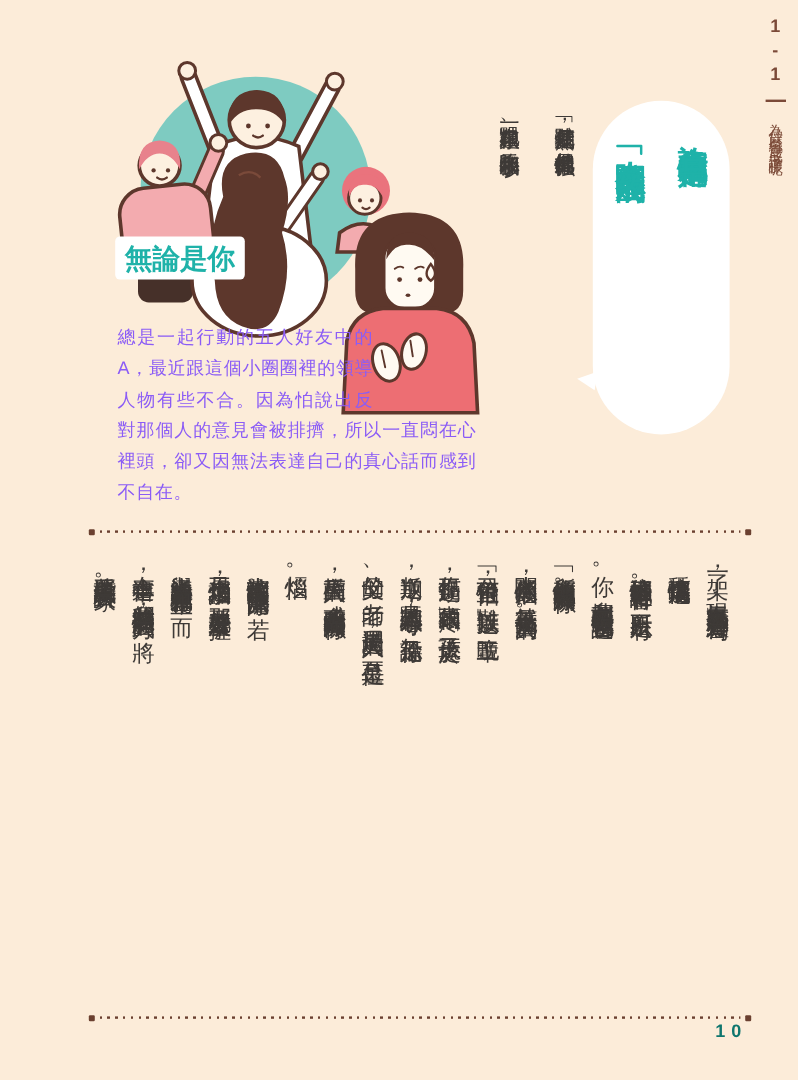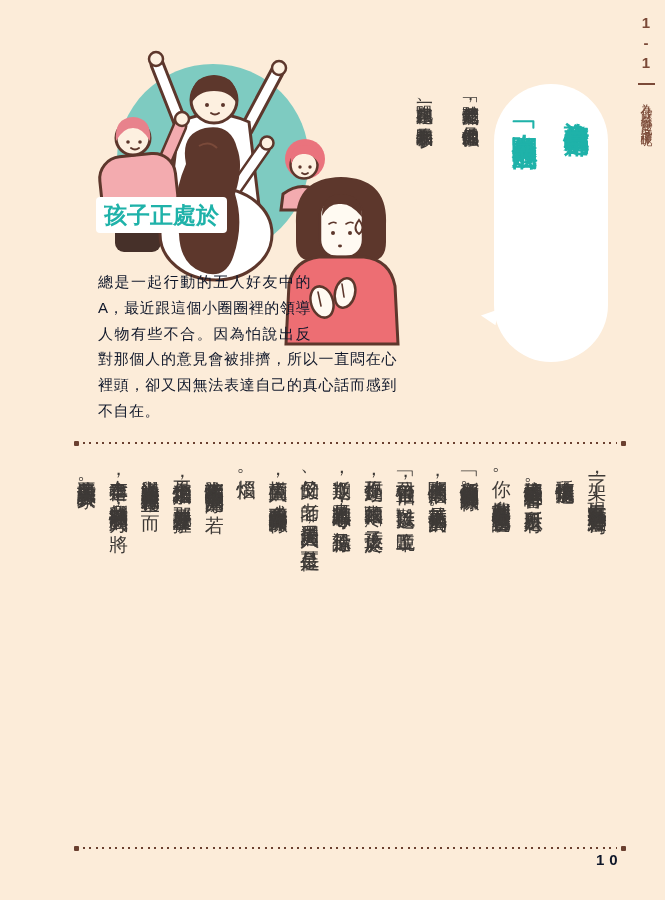--- a/index.html
+++ b/index.html
@@ -24,21 +24,21 @@
 
   
   .illus { position:absolute; left:83px; top:42px; width:334px; height:304px; }
 
   
   .case-title { position:absolute; left:96px; top:197px; color:#1fb2a9;
     font-weight:bold; font-size:23px; }
   .case-title .tline { display:table; background:#ffffff; padding:3px 8px 2px 8px;
     border-radius:4px; margin-bottom:1px; white-space:nowrap; }
   .case-body { position:absolute; left:98px; top:269px; width:299px;
-    font-size:15px; line-height:25.8px; color:#0f172a; text-align:justify;
+    font-size:15px; line-height:25.8px; color:#8b5cf6; text-align:justify;
     letter-spacing:0.5px; }
   .wrap-spacer { float:right; width:86px; height:70px; }
 
   
   .bubble { position:absolute; left:494px; top:84px; width:114px; height:278px;
     background:#ffffff; border-radius:57px; }
   .bubble-tail { position:absolute; left:-13px; top:224px; width:0; height:0;
     border-top:9px solid transparent; border-bottom:7px solid transparent;
     border-right:16px solid #ffffff; transform:rotate(10deg); }
   .bubble-text { position:absolute; inset:0; writing-mode:vertical-rl;
@@ -61,21 +61,21 @@
   .dash-line .dots { flex:1; height:2px; margin:0 4px;
     background:repeating-linear-gradient(90deg,#6b4030 0 2px,transparent 2px 6.5px); }
 
   
   .body-columns { position:absolute; top:465px; left:70px; width:543px; height:384px;
     writing-mode:vertical-rl; text-orientation:upright; color:#3e3a37;
     font-size:19px; letter-spacing:0.9px; }
   .body-columns .col { line-height:31.9px; }
 
   
-  .page-num { position:absolute; left:596px; top:851px; color:#0f172a;
+  .page-num { position:absolute; left:596px; top:851px; color:#0f766e;
     font-size:15px; font-weight:bold; letter-spacing:5px; }
 </style>
 </head>
 <body>
 
 <div class="page">
 
   <div class="chapter-marker">
     <div class="chapter-num">1-1</div>
     <div class="chapter-rule"></div>
@@ -145,21 +145,21 @@
       <ellipse cx="257" cy="204" rx="2" ry="1.4" fill="#5d372c"></ellipse>
       <path d="M276 178 q7 9 0 14 q-7 -5 0 -14 Z" fill="#fffaf2" stroke="#5d372c" stroke-width="2"></path>
       <path d="M206 242 Q211 218 236 215 L281 215 Q307 218 312 244 L315 302 L203 302 Z" fill="#ed6e73" stroke="#5d372c" stroke-width="3"></path>
       <ellipse cx="239" cy="260" rx="11" ry="16" fill="#fffaf2" stroke="#5d372c" stroke-width="2.5" transform="rotate(-18 239 260)"></ellipse>
       <ellipse cx="262" cy="251" rx="10" ry="15" fill="#fffaf2" stroke="#5d372c" stroke-width="2.5" transform="rotate(14 262 251)"></ellipse>
       <path d="M235 250 l3 14 M259 242 l2 13" stroke="#5d372c" stroke-width="1.6" stroke-linecap="round"></path>
     </g>
   </svg>
 
   <div class="case-title">
-    <span class="tline">孩子正處於</span>
+    <span class="tline">無論是你</span>
   </div>
 
   <div class="case-body">
     <span class="wrap-spacer"></span><span>總是一起行動的五人好友中的A，最近跟這個小圈圈裡的領導人物有些不合。因為怕說出反對那個人的意見會被排擠，所以一直悶在心裡頭，卻又因無法表達自己的真心話而感到不自在。</span>
   </div>
 
   <div class="bubble">
     <div class="bubble-tail"></div>
     <div class="bubble-text">
       <div class="bcol">許多人的煩惱都是</div>

